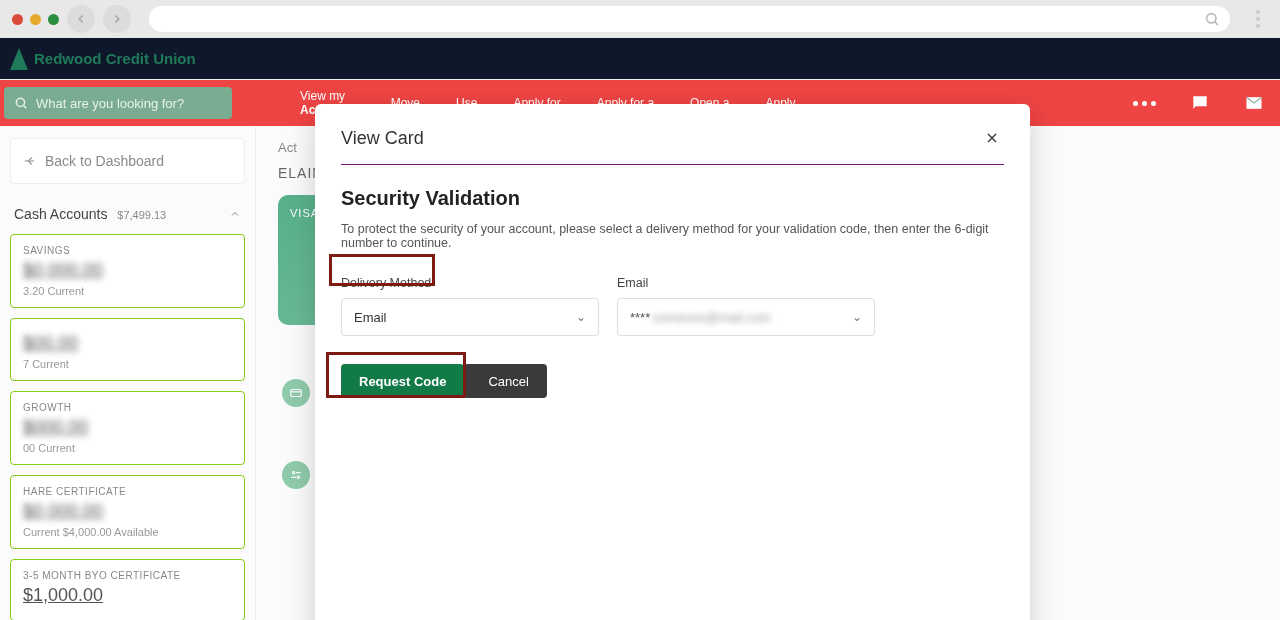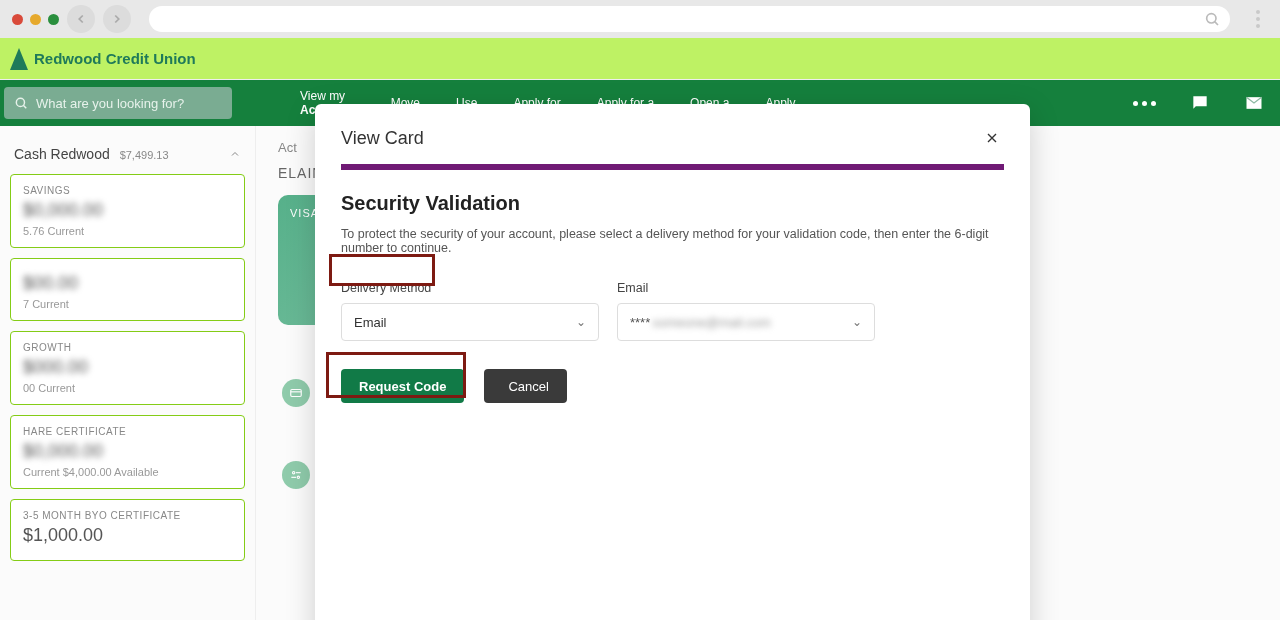--- a/index.html
+++ b/index.html
@@ -12,69 +12,69 @@
   .tl.red { background: #d94a3a; }
   .tl.yellow { background: #e6a92c; }
   .tl.green { background: #2a8f3e; }
   .nav-btn { width: 28px; height: 28px; border-radius: 50%; background: #dcdcdc; display:flex; align-items:center; justify-content:center; color:#999; }
   .omnibox { flex: 1; height: 26px; background: #fff; border-radius: 13px; margin-left: 10px; display:flex; align-items:center; justify-content:flex-end; padding:0 10px; }
   .omnibox .search-ico { color:#bbb; }
   .kebab { width:20px; display:flex; flex-direction:column; gap:3px; align-items:center; margin-left:10px;}
   .kebab span{ width:4px; height:4px; border-radius:50%; background:#c9c9c9; }
 
   
-  .brand-bar { height: 42px; background:#bef264; display:flex; align-items:center; padding:0 10px; border-bottom:1px solid #eee;}
+  .brand-bar { height: 42px; background:#0f172a; display:flex; align-items:center; padding:0 10px; border-bottom:1px solid #eee;}
   .brand-logo { display:flex; align-items:center; gap:6px; color:#1f7a5a; font-weight:600; font-size:15px;}
   .brand-tri { width:0; height:0; border-left:9px solid transparent; border-right:9px solid transparent; border-bottom:22px solid #1f7a5a; }
 
   
-  .green-nav { height: 46px; background:#15803d; display:flex; align-items:center; color:#fff; font-size:13px; padding-right:16px;}
+  .green-nav { height: 46px; background:#ef4444; display:flex; align-items:center; color:#fff; font-size:13px; padding-right:16px;}
   .search-pill { width: 228px; height: 32px; background:#7aac92; border-radius:4px; margin:0 6px 0 4px; display:flex; align-items:center; padding:0 10px; gap:8px; color:#e7f2eb; font-size:13px;}
   .nav-spacer { width: 44px; }
   .nav-item { padding:0 18px; line-height:1.2; font-size:12px; }
   .nav-item .l1{ display:block; }
   .nav-item .l2{ display:block; font-weight:700; }
   .nav-right { margin-left:auto; display:flex; gap:34px; align-items:center;}
   .dots3 { display:flex; gap:4px;}
   .dots3 span{ width:5px;height:5px;border-radius:50%;background:#fff;}
   .chat-ico, .mail-ico { color:#fff; }
 
   
   .content { display:flex; height: calc(620px - 38px - 42px - 46px); }
   .sidebar { width: 256px; background:#fbfbfb; border-right:1px solid #eee; padding:12px 10px; overflow:hidden;}
   .back-dash { background:#fff; border:1px solid #eee; border-radius:4px; padding:14px 12px; color:#8a8a8a; font-size:14px; display:flex; align-items:center; gap:8px; margin-bottom:14px;}
   .cash-header{ display:flex; align-items:center; justify-content:space-between; padding:8px 4px 12px; color:#444; font-size:14px;}
   .cash-header .amt{ font-size:11px; color:#888; margin-left:6px;}
   .acct-card{ background:#fff; border:1px solid #84cc16; border-radius:4px; padding:10px 12px; margin-bottom:10px; color:#777;}
   .acct-card .t1{ font-size:10px; letter-spacing:.5px; color:#888;}
-  .acct-card .t2{ font-size:18px; color:#555; margin:4px 0; filter: blur(3px);}
+  .acct-card .t2{ font-size:18px; color:#555; margin:4px 0; filter: blur(3px); text-decoration: underline;}
   .acct-card .t3{ font-size:11px; color:#999;}
   .ph { filter: blur(3px); }
 
   
   .main { flex:1; background:#fbfbfb; padding:14px 22px; position:relative;}
   .tabrow{ font-size:13px; color:#888; margin-bottom:10px;}
   .owner{ font-size:14px; color:#666; letter-spacing:1px; margin-bottom:14px;}
   .cardtile{ width:260px; height:130px; background:linear-gradient(135deg,#56b08a,#84c6a7); border-radius:10px; color:#fff; padding:12px; font-size:11px; letter-spacing:1px;}
   .mini-icon{ width:28px;height:28px;border-radius:50%; background:#8fcbab; margin:30px 0 0 4px; display:flex;align-items:center;justify-content:center; color:#fff;}
   .mini-row{ display:flex; align-items:center; gap:14px; margin-top:24px;}
   .modal{ position:absolute; left:315px; top:104px; width:715px; background:#fff; border-radius:6px; box-shadow:0 8px 30px rgba(0,0,0,.18); padding:22px 26px 300px;}
-  .modal-head{ display:flex; justify-content:space-between; align-items:center; padding-bottom:14px; border-bottom:6px solid #701a75; margin-bottom:22px;}
+  .modal-head{ display:flex; justify-content:space-between; align-items:center; padding-bottom:14px; border-bottom:1px solid #701a75; margin-bottom:22px;}
   .modal-title{ font-size:18px; color:#333; font-weight:500;}
   .close-x{ font-size:18px; color:#555; cursor:pointer; padding:4px;}
   .sec-title{ font-size:20px; font-weight:600; color:#222; margin-bottom:12px;}
   .sec-desc{ font-size:12.5px; color:#555; margin-bottom:26px;}
   .field-row{ display:flex; gap:18px;}
   .field{ width:258px;}
   .field label{ font-size:12.5px; color:#444; display:block; margin-bottom:8px;}
   .select{ height:38px; border:1px solid #ddd; border-radius:4px; display:flex; align-items:center; justify-content:space-between; padding:0 12px; font-size:13px; color:#333;}
   .select .chev{ color:#777; font-size:12px;}
   .masked{ color:#555;}
   .masked .blurred{ filter:blur(3px); color:#999; margin-left:2px;}
-  .btn-row{ display:flex; gap:20px; margin-top:28px; align-items:flex-start;}
+  .btn-row{ display:flex; gap:0; margin-top:28px; align-items:flex-start;}
   .btn{ height:34px; border-radius:4px; padding:0 18px; font-size:13px; display:inline-flex; align-items:center; justify-content:center; cursor:pointer; border:none;}
   .btn-primary{ background:#117a47; color:#fff; font-weight:600;}
   .btn-dark{ background:#3a3a3a; color:#fff;padding-left:24px;}
 
   
   .hl{ position:absolute; border:3px solid #7d1a12; pointer-events:none;}
 
   svg{ display:block; }
 </style>
 </head>
@@ -164,31 +164,38 @@
       <svg width="20" height="20" viewBox="0 0 24 24" fill="#fff">
           <path d="M3 5h18v14H3z"></path>
           <path d="M3 5l9 7 9-7" fill="none" stroke="#8db9a3" stroke-width="1.5"></path>
         </svg>
     </div>
   </div>
 </div>
 
 <div class="content">
   <div class="sidebar">
+    <div class="back-dash">
+      <svg width="14" height="14" viewBox="0 0 24 24" fill="none" stroke="#999" stroke-width="2">
+          <path d="M15 18l-6-6 6-6"></path>
+          <path d="M3 12h16"></path>
+        </svg>
+      <span>Back to Dashboard</span>
+    </div>
     <div class="cash-header">
-      <span><span>Cash Redwood</span> <span class="amt">$7,499.13</span></span>
+      <span><span>Cash Accounts</span> <span class="amt">$7,499.13</span></span>
       <svg width="12" height="12" viewBox="0 0 24 24" fill="none" stroke="#888" stroke-width="2">
           <path d="M6 15l6-6 6 6"></path>
         </svg>
     </div>
 
     <div class="acct-card">
       <div class="t1">SAVINGS</div>
       <div class="t2">$0,000.00</div>
-      <div class="t3">5.76 Current</div>
+      <div class="t3">3.20 Current</div>
     </div>
     <div class="acct-card">
       <div class="t1 ph"> </div>
       <div class="t2">$00.00</div>
       <div class="t3">7 Current</div>
     </div>
     <div class="acct-card">
       <div class="t1">GROWTH</div>
       <div class="t2">$000.00</div>
       <div class="t3">00 Current</div>

